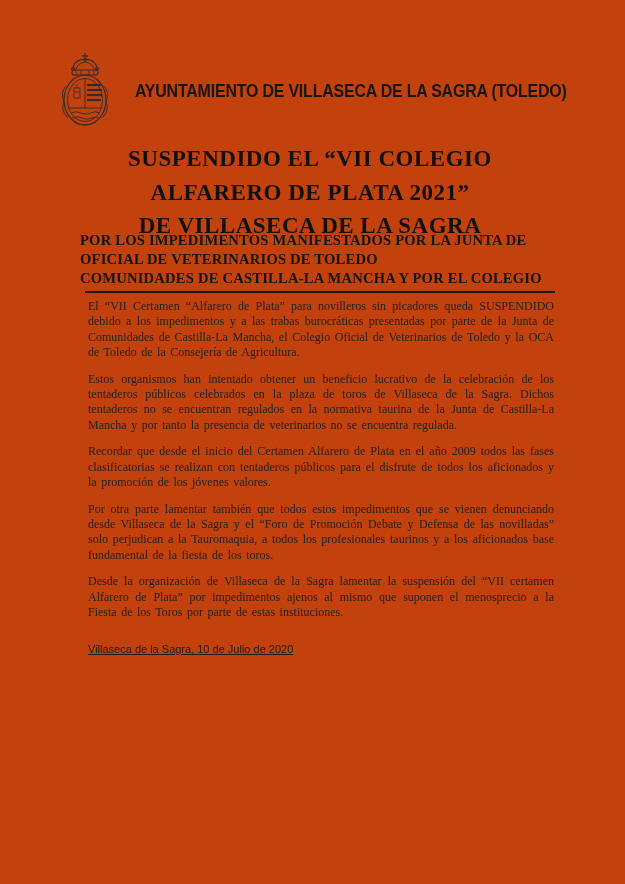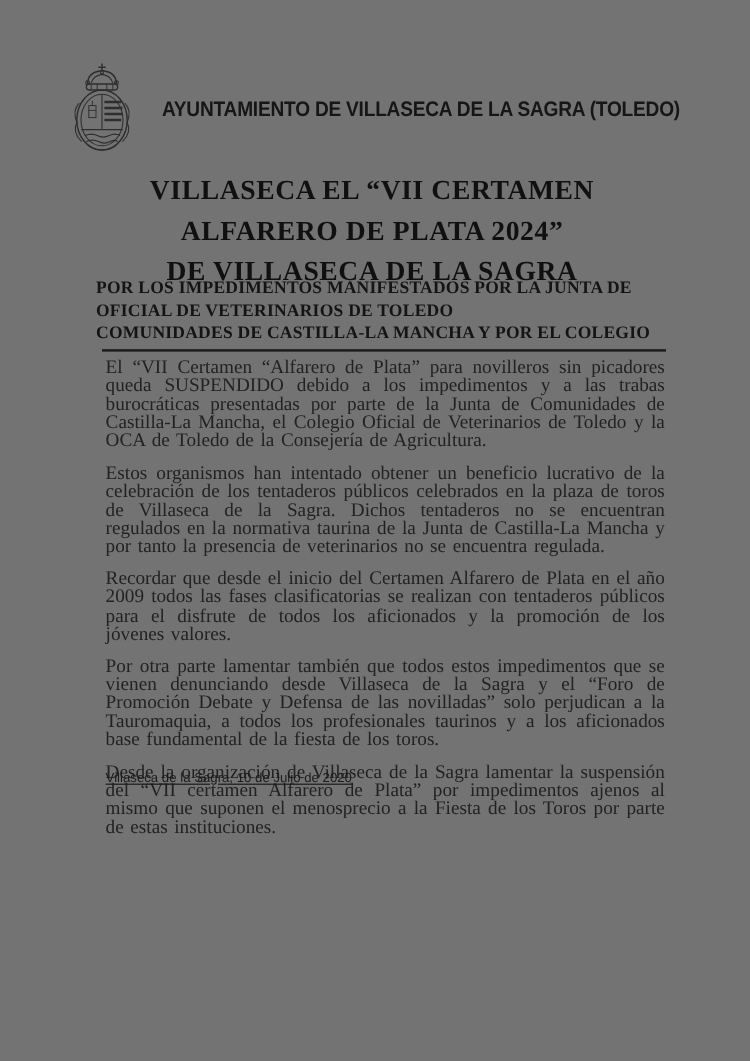--- a/index.html
+++ b/index.html
@@ -1,20 +1,20 @@
 <!DOCTYPE html>
 <html lang="es"><head>
 <meta charset="utf-8">
 <style>
   html, body { margin: 0; padding: 0; background: #ffffff; }
   .page {
     position: relative;
     width: 625px;
     height: 884px;
-    background: #737373;
+    background: #c2410c;
     font-family: "Liberation Serif", serif;
     color: #1c1c1c;
     overflow: hidden;
   }
   .logo {
     position: absolute;
     left: 56px;
     top: 52px;
     width: 58px;
     height: 76px;
@@ -65,21 +65,21 @@
     border-top: 2px solid #1a1a1a;
   }
   .body-text {
     position: absolute;
     left: 88px;
     top: 299px;
     width: 466px;
   }
   .body-text p {
     margin: 0 0 11.5px 0;
-    font-size: 16px;
+    font-size: 12px;
     line-height: 15.3px;
     text-align: justify;
     word-spacing: 1.5px;
     color: #222222;
   }
   .date-line {
     position: absolute;
     left: 88px;
     top: 643px;
     font-family: "Liberation Sans", sans-serif;
@@ -132,22 +132,22 @@
       <line x1="31" y1="48" x2="45" y2="48" stroke-width="2.2"></line>
 
       <path d="M15 61 Q20 58.5 25 61 Q30 63.5 35 61 Q40 58.5 44 61" stroke-width="0.9"></path>
       <path d="M16 66 Q21 63.5 26 66 Q31 68.5 36 66 Q40 64 42 66" stroke-width="0.9"></path>
     </svg>
   </div>
 
   <div class="org-name">AYUNTAMIENTO DE VILLASECA DE LA SAGRA (TOLEDO)</div>
 
   <div class="doc-title">
-    <div>VILLASECA EL “VII CERTAMEN</div>
-    <div>ALFARERO DE PLATA 2024”</div>
+    <div>SUSPENDIDO EL “VII COLEGIO</div>
+    <div>ALFARERO DE PLATA 2021”</div>
     <div>DE VILLASECA DE LA SAGRA</div>
   </div>
 
   <div class="doc-subtitle">
     <div>POR LOS IMPEDIMENTOS MANIFESTADOS POR LA JUNTA DE</div>
     <div>OFICIAL DE VETERINARIOS DE TOLEDO</div>
     <div>COMUNIDADES DE CASTILLA-LA MANCHA Y POR EL COLEGIO</div>
   </div>
 
   <div class="divider"></div>

